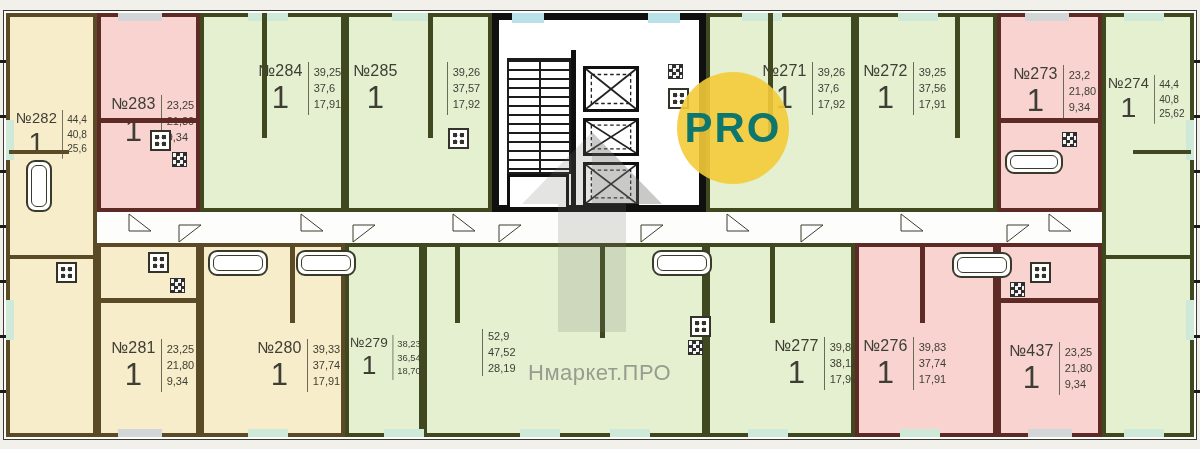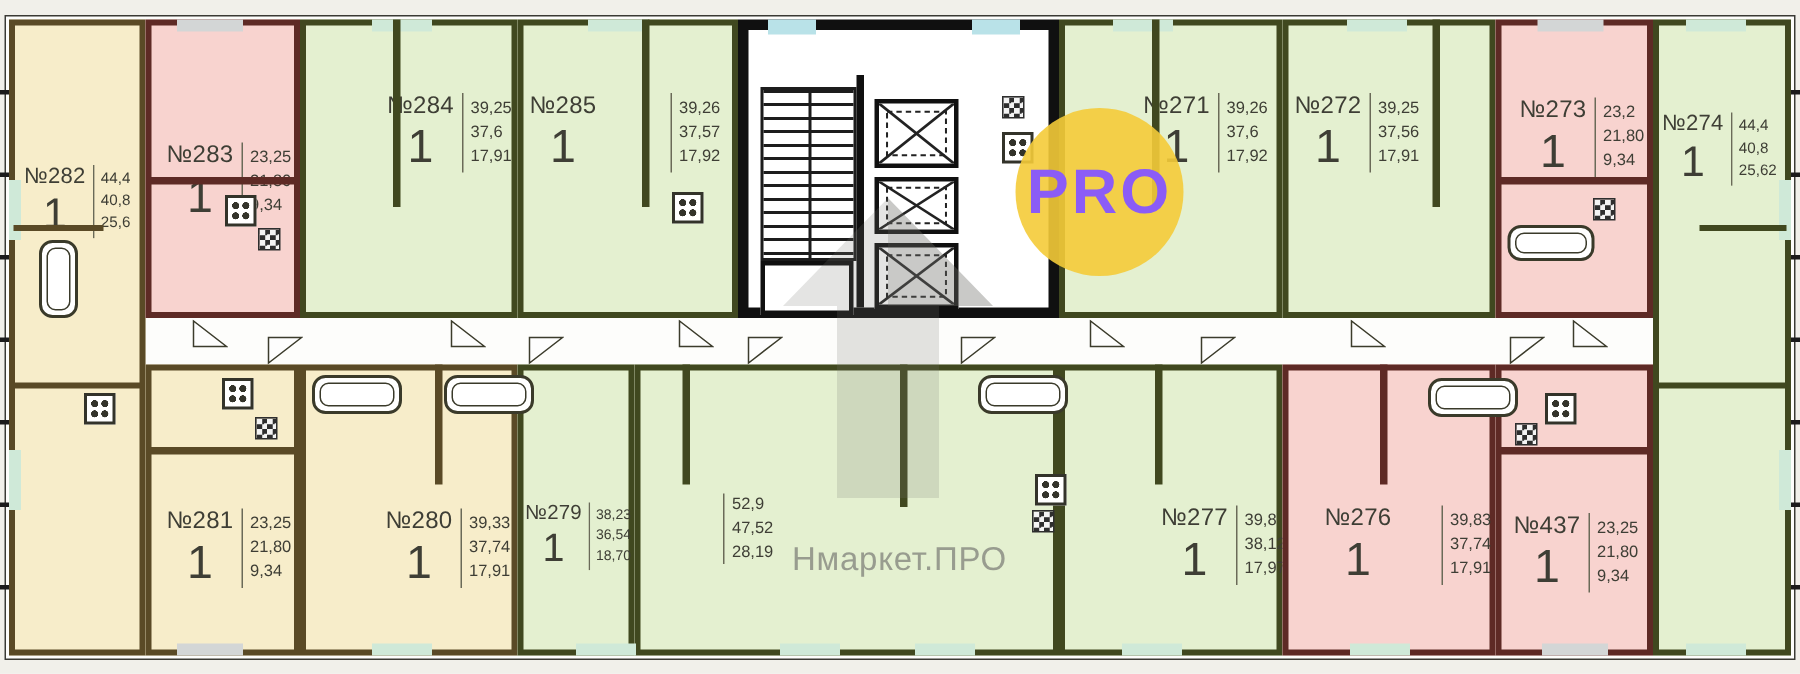--- a/index.html
+++ b/index.html
@@ -41,21 +41,21 @@
   #a285 .label{left:4px;top:45px;gap:44px;}
   #a271 .label{left:52px;top:45px;}
   #a272 .label{left:4px;top:45px;}
   #a273 .label{left:12px;top:48px;}
   #a274 .label{left:2px;top:58px;transform:scale(.92);transform-origin:left top;}
   #a281 .label{left:10px;top:92px;}
   #a280 .label{left:53px;top:92px;}
   #a279 .label{left:1px;top:88px;transform:scale(.85);transform-origin:left top;}
   #a278 .label{left:55px;top:82px;}
   #a277 .label{left:64px;top:90px;}
-  #a276 .label{left:24px;top:90px;gap:28px;}
+  #a276 .label{left:4px;top:90px;}
   #a275 .label{left:8px;top:95px;}
 
   
   #corridor{position:absolute;left:97px;top:212px;width:1005px;height:31px;background:#fdfdfb;z-index:1;}
 
   
   #core{position:absolute;left:492px;top:13px;width:214px;height:199px;background:#fff;border:7px solid #101010;box-sizing:border-box;z-index:3;}
   .stairs{position:absolute;left:8px;top:38px;width:60px;height:112px;border:2px solid #1c1c1c;background:repeating-linear-gradient(to bottom,#1c1c1c 0 2px,transparent 2px 9px);}
   .stairs::after{content:"";position:absolute;left:50%;top:0;bottom:0;width:2px;background:#1c1c1c;}
   .corewall{position:absolute;left:72px;top:30px;width:5px;height:155px;background:#101010;}
@@ -82,21 +82,21 @@
   
   .sill{position:absolute;z-index:3;}
   .sill.g{background:#cfe9d8;}
   .sill.c{background:#b9e2e8;}
   .sill.s{background:#d3d6d6;}
   .tick{position:absolute;background:#1b1b1b;z-index:3;}
 
   
   #pro-badge{position:absolute;left:677px;top:72px;width:112px;height:112px;border-radius:50%;
     background:rgba(244,203,56,.9);display:flex;align-items:center;justify-content:center;z-index:41;
-    font-size:42px;font-weight:700;letter-spacing:2px;color:#8b5cf6;}
+    font-size:42px;font-weight:700;letter-spacing:2px;color:#0f766e;}
   #wm-logo{position:absolute;left:522px;top:132px;z-index:40;}
   #wm-text{position:absolute;left:528px;top:360px;z-index:40;font-size:22px;letter-spacing:.5px;color:rgba(110,110,108,.65);}
 </style>
 </head>
 <body>
 
 <div class="screen">
   <div class="outline"></div>
 
   <div id="corridor"></div>

